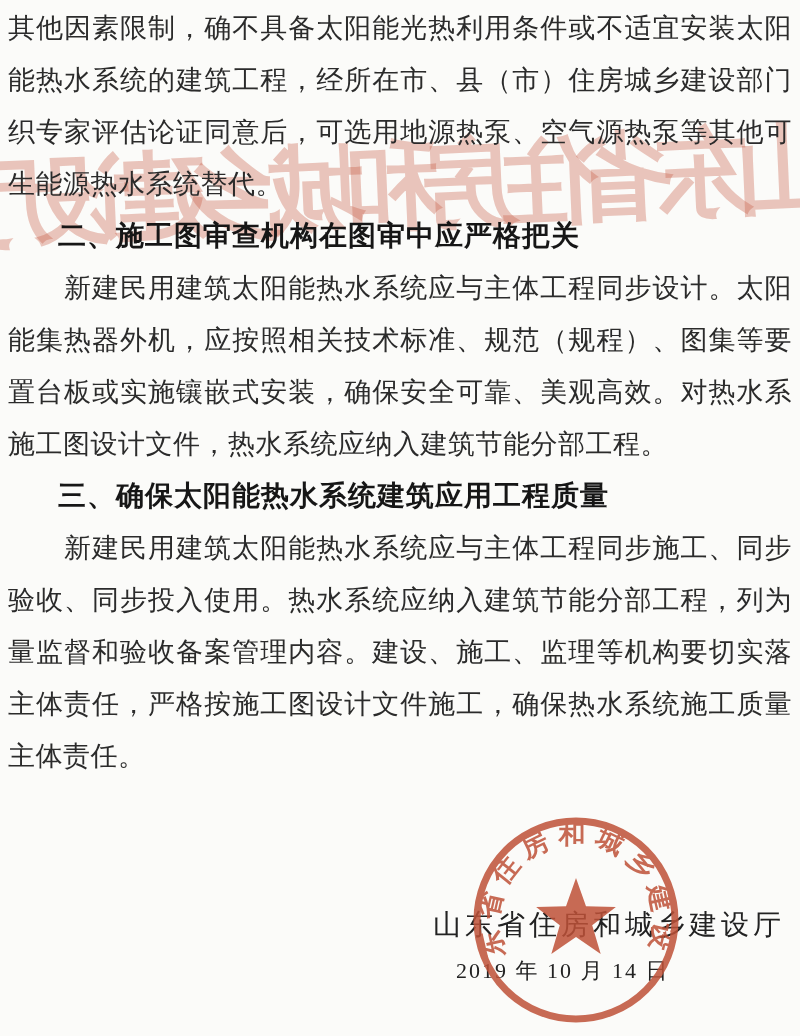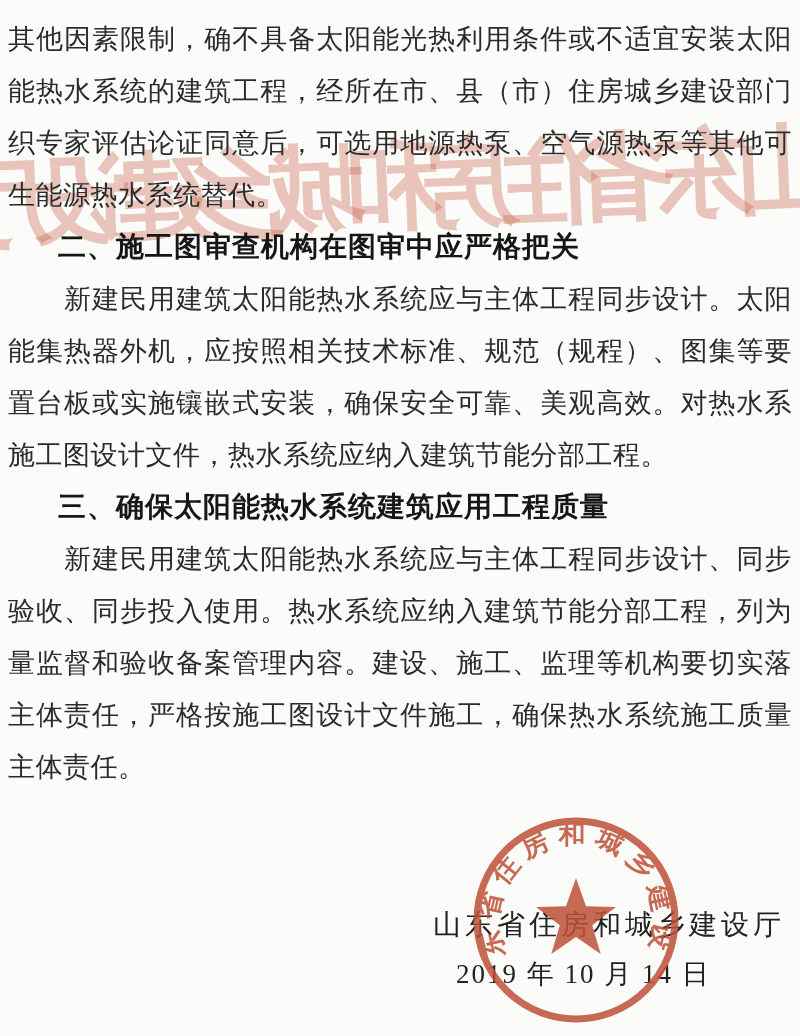--- a/index.html
+++ b/index.html
@@ -22,21 +22,21 @@
     letter-spacing:-18px;
     white-space:nowrap;
     color:rgba(198,90,68,0.34);
     transform:scaleX(-1) rotate(2.5deg);
     transform-origin:50% 50%;
     z-index:1;
     font-family:"Liberation Serif", serif;
   }
   .content{
     position:absolute;
-    left:8px; right:8px; top:13px;
+    left:8px; right:8px; top:2px;
     z-index:2;
     color:#2b2b2b;
   }
   .line{
     height:52px;
     line-height:52px;
     font-size:27px;
     white-space:nowrap;
     letter-spacing:0.5px;
   }
@@ -61,21 +61,21 @@
     left:433px; top:906px;
     font-size:28px;
     letter-spacing:4px;
     color:#222;
     z-index:2;
     white-space:nowrap;
   }
   .docdate{
     position:absolute;
     left:456px; top:956px;
-    font-size:27px;
+    font-size:22px;
     letter-spacing:2px;
     color:#222;
     z-index:2;
     white-space:nowrap;
   }
   .seal{
     position:absolute;
     left:467px; top:811px;
     width:218px; height:218px;
     z-index:3;
@@ -94,21 +94,21 @@
     <div class="line fill">其他因素限制，确不具备太阳能光热利用条件或不适宜安装太阳</div>
     <div class="line fill">能热水系统的建筑工程，经所在市、县（市）住房城乡建设部门组</div>
     <div class="line fill">织专家评估论证同意后，可选用地源热泵、空气源热泵等其他可再</div>
     <div class="line">生能源热水系统替代。</div>
     <div class="line heading">二、施工图审查机构在图审中应严格把关</div>
     <div class="line fill indent">新建民用建筑太阳能热水系统应与主体工程同步设计。太阳</div>
     <div class="line fill">能集热器外机，应按照相关技术标准、规范（规程）、图集等要求设</div>
     <div class="line fill">置台板或实施镶嵌式安装，确保安全可靠、美观高效。对热水系统</div>
     <div class="line">施工图设计文件，热水系统应纳入建筑节能分部工程。</div>
     <div class="line heading">三、确保太阳能热水系统建筑应用工程质量</div>
-    <div class="line fill indent">新建民用建筑太阳能热水系统应与主体工程同步设计、同步</div>
+    <div class="line fill indent">新建民用建筑太阳能热水系统应与主体工程同步施工、同步</div>
     <div class="line fill">验收、同步投入使用。热水系统应纳入建筑节能分部工程，列为质</div>
     <div class="line fill">量监督和验收备案管理内容。建设、施工、监理等机构要切实落实</div>
     <div class="line fill">主体责任，严格按施工图设计文件施工，确保热水系统施工质量和</div>
     <div class="line">主体责任。</div>
   </div>
 
   <div class="signature">山东省住房和城乡建设厅</div>
 
   <div class="docdate">2019 年 10 月 14 日</div>
 

